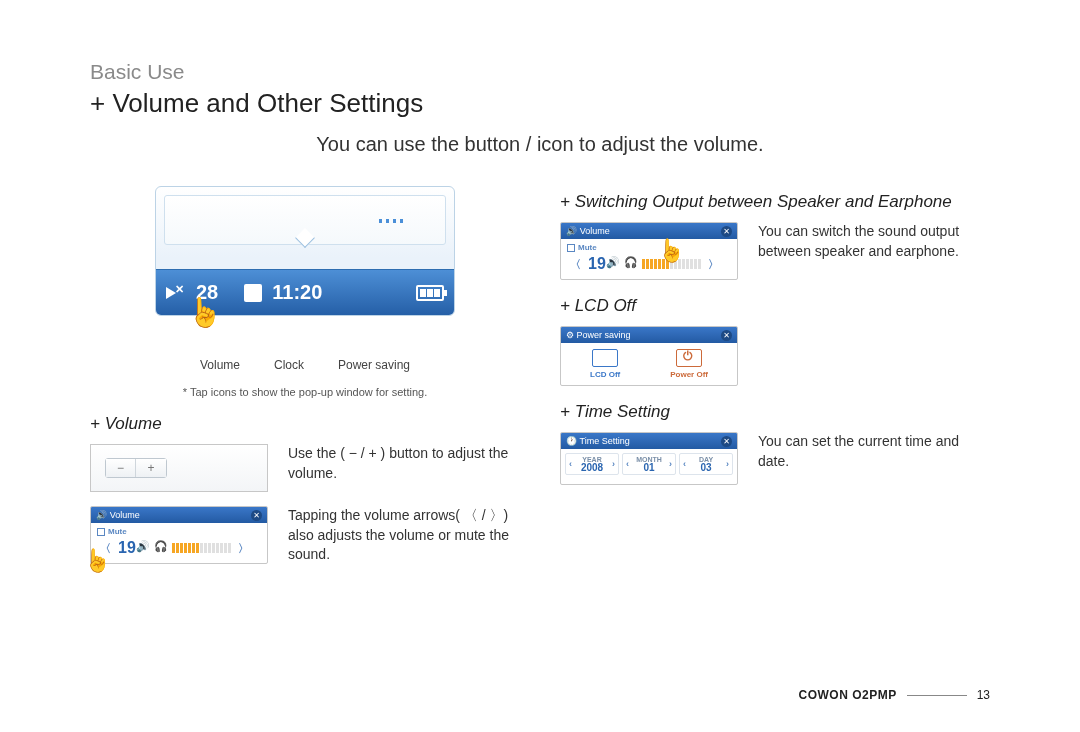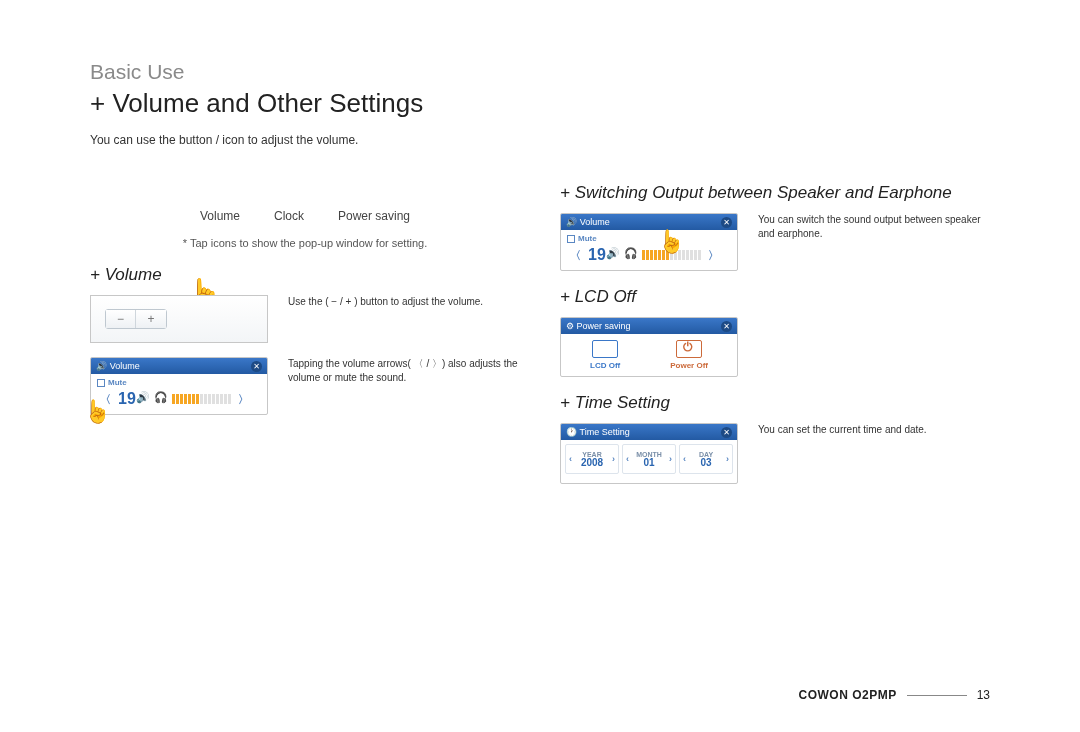--- a/index.html
+++ b/index.html
@@ -8,21 +8,21 @@
     height: 732px;
     font-family: Arial, Helvetica, sans-serif;
     background: #fff;
     color: #333;
     position: relative;
     padding: 60px 90px 40px 90px;
   }
   .breadcrumb { color: #8a8a8a; font-size: 21px; font-weight: 300; margin-bottom: 4px; }
   .page-title { font-size: 26px; font-weight: 400; color: #222; margin-bottom: 14px; }
   .page-title .plus { font-weight: 400; }
-  .intro { font-size: 12px; color: #333; margin-bottom: 20px; }
+  .intro { font-size: 20px; color: #333; margin-bottom: 20px; text-align: center; }
   .columns { display: flex; gap: 40px; }
   .col-left { width: 430px; }
   .col-right { flex: 1; }
 
   
   .device-mock {
     width: 300px; height: 130px;
     margin: 10px auto 8px auto;
     border: 1px solid #bcd3e6;
     border-radius: 6px;
@@ -80,21 +80,21 @@
 
   .label-row { display:flex; justify-content:center; gap:34px; font-size:12px; color:#444; margin-top:42px; }
   .label-row span{ display:inline-block; }
   .tap-note { text-align:center; font-size:11px; color:#555; margin-top:14px; margin-bottom:14px; }
 
   .subhead { font-size:17px; color:#222; margin: 16px 0 10px 0; font-weight:400;font-style:italic; }
   .subhead::before{ content:"+ "; }
 
   .row { display:flex; gap:18px; align-items:flex-start; margin-bottom:14px; }
   .row .figure { flex:0 0 180px; }
-  .row .txt { font-size:10px; color:#333; line-height:1.4; }
+  .row .txt { font-size:14px; color:#333; line-height:1.4; }
 
   
   .mini {
     width:178px; border:1px solid #c7c7c7; border-radius:2px; background:#fff;
     font-size:9px; overflow:hidden; position:relative;
   }
   .mini .titlebar{
     height:16px; background: linear-gradient(#3a77c8,#235aa3);
     color:#fff; display:flex; align-items:center; padding:0 5px;
     justify-content:space-between;
@@ -147,21 +147,21 @@
     border-radius:2px; position:relative;
   }
   .mini.ps .opt.off .ic{ border-color:#cc6a3a; }
   .mini.ps .opt.off .ic::after{ content:"⏻"; color:#cc6a3a; position:absolute; left:6px; top:-1px; font-size:12px;}
   .mini.ps .opt.off{ color:#cc6a3a;}
 
   
   .mini.ts .body{ padding:4px 4px 6px 4px;}
   .mini.ts .trow{ display:flex; gap:3px; margin-bottom:3px;}
   .mini.ts .cell{
-    flex:1; border:1px solid #dde4ec; border-radius:2px; height:30px;
+    flex:1; border:1px solid #dde4ec; border-radius:2px; height:22px;
     display:flex; flex-direction:column; align-items:center; justify-content:center;
     font-size:7px; color:#7a8fa8; position:relative;
   }
   .mini.ts .cell .v{ color:#2a65b0; font-size:10px; line-height:1;}
   .mini.ts .cell::before{content:"‹"; position:absolute; left:3px; color:#5a87c2; font-size:9px;}
   .mini.ts .cell::after{content:"›"; position:absolute; right:3px; color:#5a87c2; font-size:9px;}
 
   
   .footer{
     position:absolute; bottom:30px; right:90px;
@@ -175,20 +175,33 @@
 <body>
 
 <div class="breadcrumb">Basic Use</div>
 <div class="page-title"><span class="plus">+ </span><span>Volume and Other Settings</span></div>
 <div class="intro">You can use the button / icon to adjust the volume.</div>
 
 <div class="columns">
 
   <div class="col-left">
     <div style="position:relative;">
+      <div class="device-mock">
+        <div class="top-slab"></div>
+        <div class="arrow"></div>
+        <div class="statusbar">
+          <span class="vol-ico"></span>
+          <span>28</span>
+          <span style="flex:0 0 6px"></span>
+          <span class="clk-ico"></span>
+          <span>11:20</span>
+          <span style="flex:1"></span>
+          <span class="bat-ico"></span>
+        </div>
+      </div>
       <span class="hand-large">☝</span>
     </div>
     <div class="label-row">
       <span>Volume</span>
       <span>Clock</span>
       <span>Power saving</span>
     </div>
     <div class="tap-note">* Tap icons to show the pop-up window for setting.</div>
 
     <div class="subhead">Volume</div>

